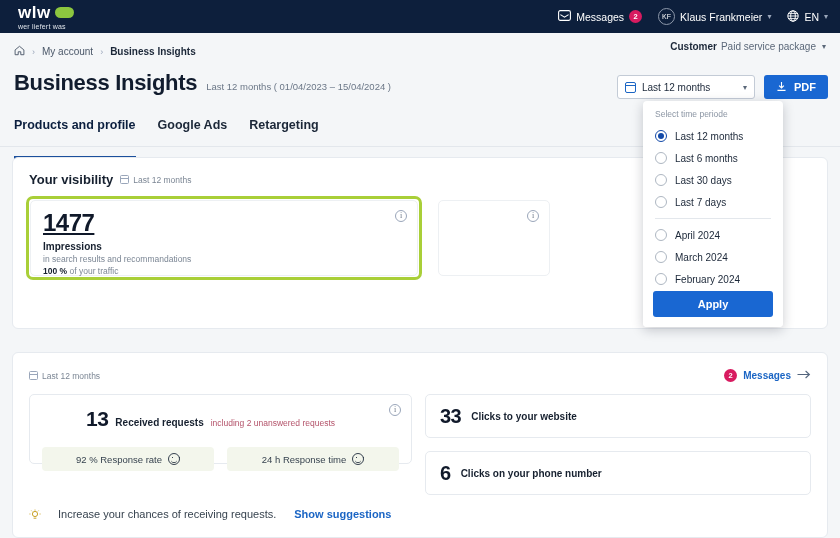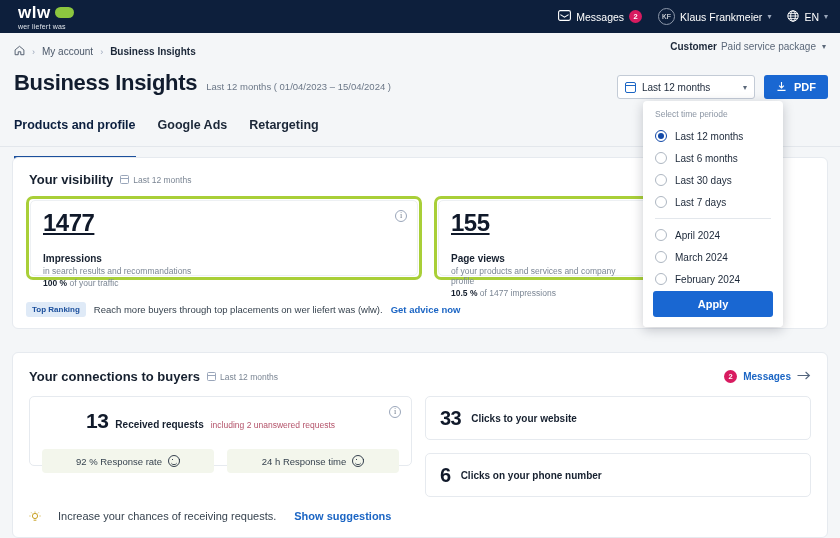--- a/index.html
+++ b/index.html
@@ -88,21 +88,21 @@
   .metrics { position: absolute; top: 196px; left: 12px; right: 12px; display: flex; gap: 12px; padding: 0 14px; }
   .metric-wrap { border: 3px solid #a9cf38; border-radius: 7px; padding: 1px; }
   .metric-wrap.w1 { width: 396px; }
   .metric-wrap.w2 { width: 220px; }
   .metric-wrap.w3 { width: 120px; }
   .metric {
     background: #fff; border: 1px solid #edf0f3; border-radius: 5px;
     padding: 9px 12px 10px 12px; position: relative; height: 76px;
   }
   .metric-num { font-size: 24px; font-weight: bold; color: #10192a; line-height: 1.05; letter-spacing: -.5px; text-decoration: underline; }
-  .metric-label { font-size: 10px; font-weight: bold; color: #16202f; margin-top: 18px; }
+  .metric-label { font-size: 10px; font-weight: bold; color: #16202f; margin-top: 6px; }
   .metric-desc { font-size: 8.5px; color: #7b8694; margin-top: 2px; }
   .metric-pct { font-size: 8.5px; color: #7b8694; margin-top: 2px; }
   .metric-pct b { color: #16202f; }
   .info-ico {
     position: absolute; top: 9px; right: 10px;
     width: 12px; height: 12px; border: 1px solid #9aa6ba; border-radius: 50%;
     color: #6b7787; font-size: 8px; line-height: 10px; text-align: center;
     font-family: "Liberation Serif", serif; cursor: pointer;
   }
 
@@ -299,49 +299,32 @@
         <div class="metric-label">Impressions</div>
         <div class="metric-desc">in search results and recommandations</div>
         <div class="metric-pct">
           <b>100 %</b>
           <span>of your traffic</span>
         </div>
         <div class="info-ico">i</div>
       </div>
     </div>
 
-    <div class="metric-wrap w2">
-      <div class="metric">
-        <div class="metric-num">155</div>
-        <div class="metric-label">Page views</div>
-        <div class="metric-desc">of your products and services and company profile</div>
-        <div class="metric-pct">
-          <b>10.5 %</b>
-          <span>of 1477 impressions</span>
-        </div>
-      </div>
-    </div>
 
     <div class="metric-wrap w3" style="border-color:transparent;">
       <div class="metric">
         <div class="info-ico">i</div>
       </div>
     </div>
   </div>
 
-  <div class="promo">
-    <span class="promo-badge">Top Ranking</span>
-    <span class="promo-text">Reach more buyers through top placements on  wer liefert was (wlw).</span>
-    <span class="link-blue">Get advice now</span>
-  </div>
 
   <div class="panel panel-conn">
     <div class="conn-head">
       <div class="panel-head" style="padding:0;">
-        <span class="panel-title">Your connections to buyers</span>
         <span class="subtle-date">
           <span class="cal-ico"></span>
           <span>Last 12 months</span>
         </span>
       </div>
       <div class="msg-link">
         <span class="badge-red">2</span>
         <span>Messages</span>
         <span>
           <svg width="14" height="9" viewBox="0 0 14 9">

